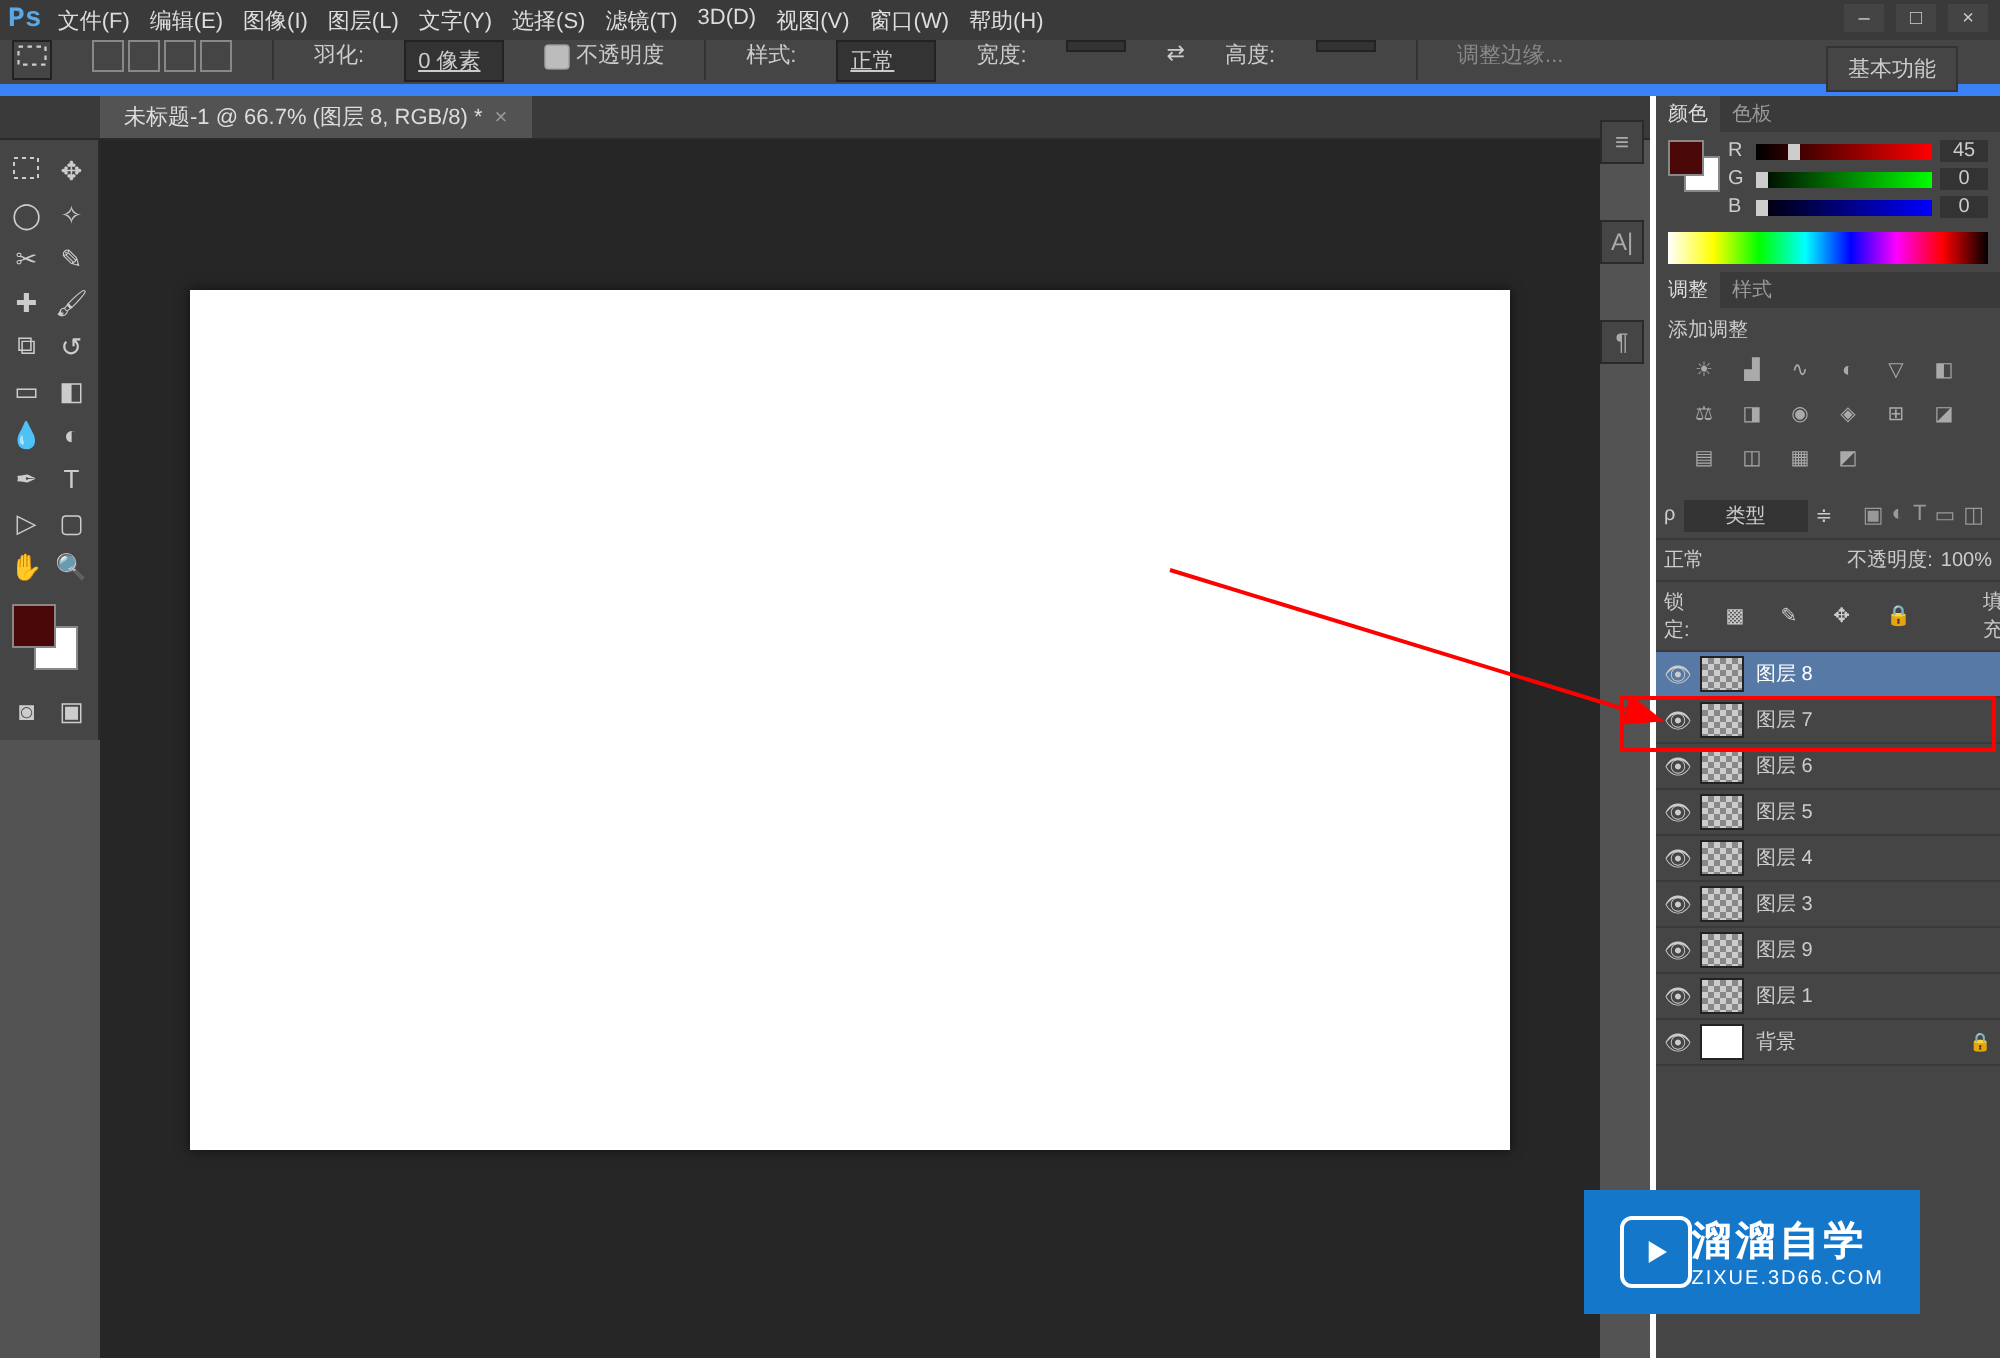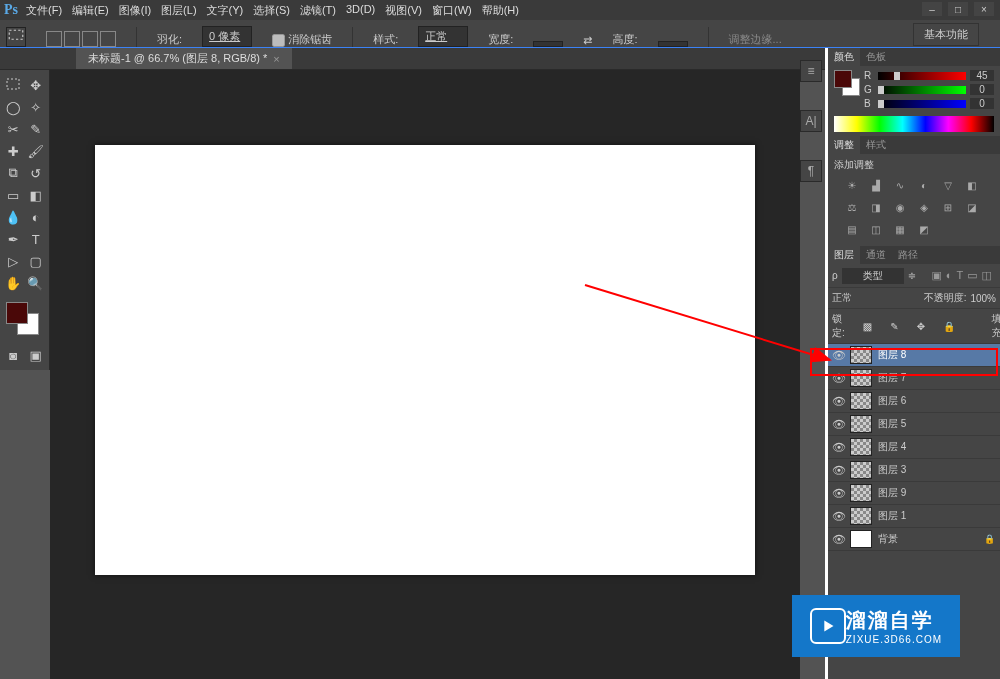--- a/index.html
+++ b/index.html
@@ -1,36 +1,36 @@
 <!DOCTYPE html>
 <html><head>
 <meta charset="utf-8">
 <style>
 * { margin: 0; padding: 0; box-sizing: border-box; font-family: "Microsoft YaHei", Arial, sans-serif; }
 body { background: #535353; color: #ccc; width: 1000px; height: 679px; overflow: hidden; position: relative; font-size: 11px; }
 
 
 .titlebar { background: #3a3a3a; height: 20px; display: flex; align-items: center; padding: 0 4px; }
-.ps-logo { color: #5aa9e6; font-weight: bold; font-size: 14px; margin-right: 8px; font-family: Liberation Serif, serif; }
+.ps-logo { color: #5aa9e6; font-weight: bold; font-size: 14px; margin-right: 8px; font-family: Liberation Mono, monospace; }
 .menu { display: flex; gap: 10px; color: #ddd; }
 .menu span { cursor: default; }
 .window-ctrl { position: absolute; right: 6px; top: 2px; display: flex; gap: 6px; }
 .window-ctrl div { width: 20px; height: 14px; background: #444; display: flex; align-items: center; justify-content: center; color: #ccc; font-size: 10px; }
 
 
-.optionsbar { background: #454545; height: 28px; display: flex; align-items: flex-end; gap: 20px; padding: 0 6px; border-bottom: 1px solid #3b82f6; color: #ccc; }
+.optionsbar { background: #454545; height: 28px; display: flex; align-items: flex-start; gap: 20px; padding: 0 6px; border-bottom: 6px solid #3b82f6; color: #ccc; }
 .tool-preset { width: 20px; height: 20px; border: 1px solid #222; background: #454545; display: flex; align-items: center; justify-content: center; }
 .rect-shapes { display: flex; gap: 2px; }
 .rect-shapes div { width: 16px; height: 16px; border: 1px solid #888; }
 .opt-field { background: #333; border: 1px solid #222; padding: 2px 6px; color: #ccc; min-width: 50px; text-decoration: underline; }
 .opt-sep { width: 1px; height: 20px; background: #333; }
 .essentials { position: absolute; right: 21px; top: 23px; background: #454545; padding: 3px 10px; color: #ccc; border: 1px solid #333; }
 
 
-.tabrow { background: #3a3a3a; height: 22px; display: flex; align-items: flex-end; padding-left: 76px; border-bottom: 1px solid #2a2a2a; }
+.tabrow { background: #3a3a3a; height: 22px; display: flex; align-items: flex-end; padding-left: 50px; border-bottom: 1px solid #2a2a2a; }
 .doc-tab { background: #535353; padding: 3px 12px; color: #ddd; font-size: 11px; display: flex; gap: 6px; align-items: center; }
 .doc-tab .x { color: #999; }
 
 
 .toolbox { position: absolute; left: 0; top: 70px; width: 50px; background: #454545; padding: 4px 2px; border-right: 1px solid #2a2a2a; }
 .tool-row { display: flex; }
 .tool { width: 24px; height: 22px; display: flex; align-items: center; justify-content: center; color: #ccc; font-size: 13px; position: relative; }
 .tool svg { width: 16px; height: 16px; }
 .swatches { margin-top: 6px; position: relative; width: 40px; height: 40px; }
 .swatch-fg { width: 22px; height: 22px; background: #4a0808; border: 1px solid #888; position: absolute; left: 4px; top: 2px; z-index: 2; }
@@ -132,21 +132,21 @@
   </div>
   <div class="rect-shapes">
     <div></div>
     <div></div>
     <div></div>
     <div></div>
   </div>
   <div class="opt-sep"></div>
   <span>羽化:</span>
   <span class="opt-field">0 像素</span>
-  <label><input type="checkbox" disabled="" style="vertical-align: middle;"> <span>消除锯齿</span></label>
+  <label><input type="checkbox" disabled="" style="vertical-align: middle;"> <span>不透明度</span></label>
   <div class="opt-sep"></div>
   <span>样式:</span>
   <span class="opt-field">正常</span>
   <span>宽度:</span>
   <span class="opt-field" style="min-width:30px;"></span>
   <span>⇄</span>
   <span>高度:</span>
   <span class="opt-field" style="min-width:30px;"></span>
   <div class="opt-sep"></div>
   <span style="color:#888;">调整边缘...</span>
@@ -282,25 +282,20 @@
       <span>◈</span>
       <span>⊞</span>
       <span>◪</span>
       <span>▤</span>
       <span>◫</span>
       <span>▦</span>
       <span>◩</span>
     </div>
   </div>
 
-  <div class="panel-tabs">
-    <div class="panel-tab active">图层</div>
-    <div class="panel-tab">通道</div>
-    <div class="panel-tab">路径</div>
-  </div>
   <div class="layers-panel">
     <div class="layer-opts">
       <span>ρ</span>
       <span class="fld">类型</span>
       <span>≑</span>
       <div class="type-filter" style="flex:1">
         <span>▣</span>
         <span>◐</span>
         <span>T</span>
         <span>▭</span>

